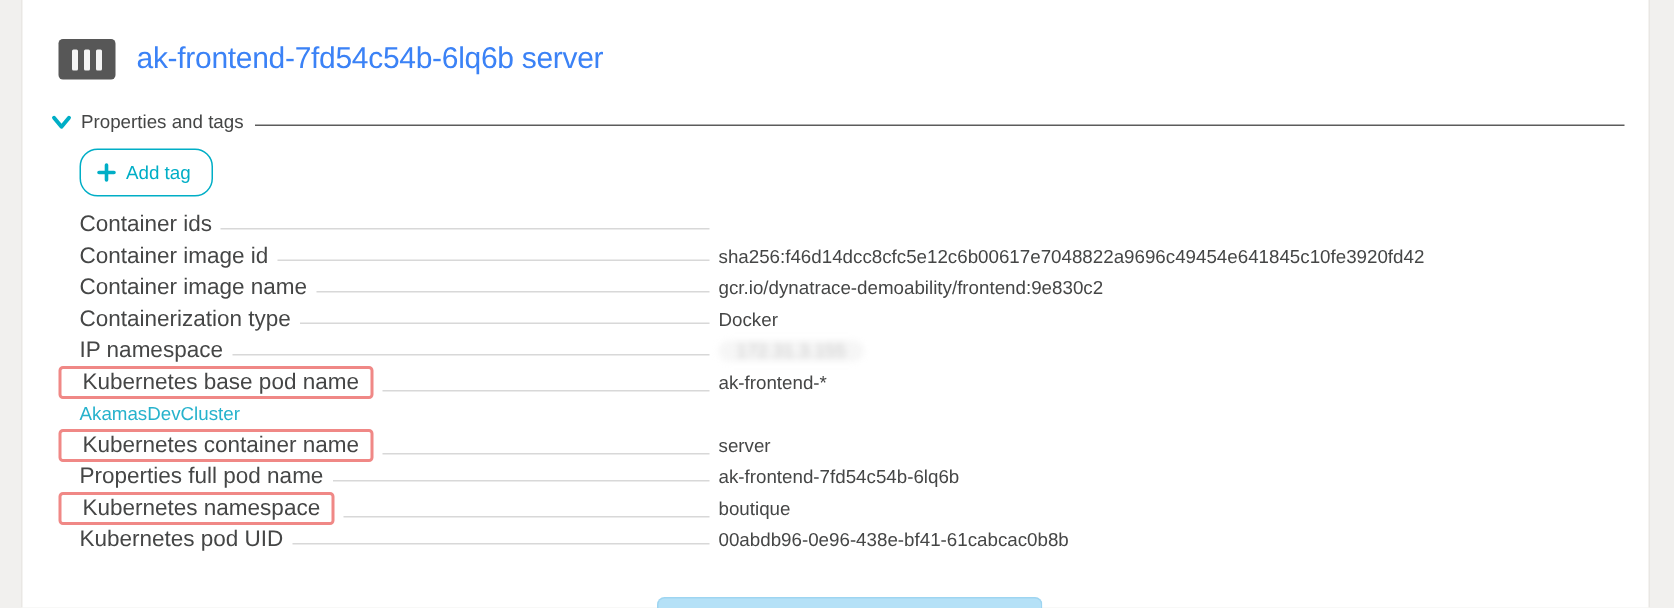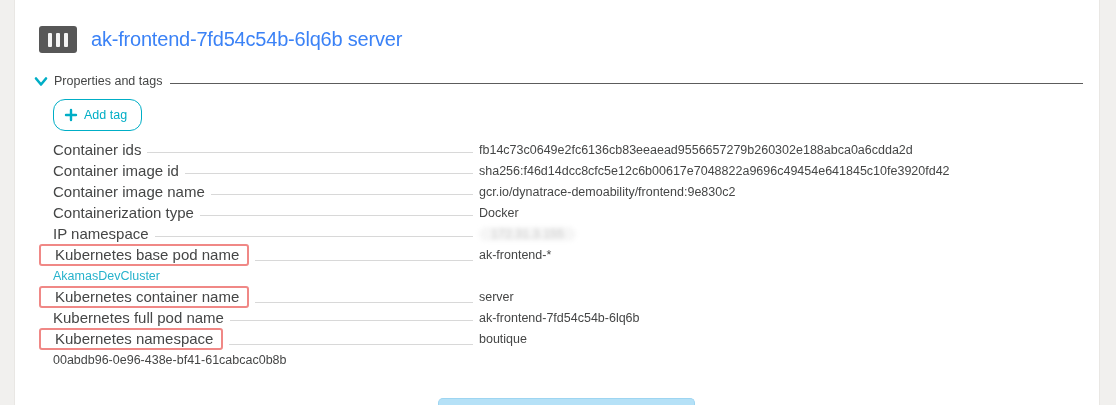--- a/index.html
+++ b/index.html
@@ -172,21 +172,20 @@
     </span>
     <span>Add tag</span>
   </button>
 
   <div class="props">
   <div class="prop-row">
     <div class="label-zone">
       <span class="prop-label">Container ids</span>
       <span class="leader"></span>
     </div>
-    <span class="prop-value">fb14c73c0649e2fc6136cb83eeaead9556657279b260302e188abca0a6cdda2d</span>
   </div>
 
   <div class="prop-row">
     <div class="label-zone">
       <span class="prop-label">Container image id</span>
       <span class="leader"></span>
     </div>
     <span class="prop-value">sha256:f46d14dcc8cfc5e12c6b00617e7048822a9696c49454e641845c10fe3920fd42</span>
   </div>
 
@@ -229,33 +228,37 @@
   <div class="prop-row">
     <div class="label-zone">
       <span class="prop-label highlighted">Kubernetes container name</span>
       <span class="leader"></span>
     </div>
     <span class="prop-value">server</span>
   </div>
 
   <div class="prop-row">
     <div class="label-zone">
-      <span class="prop-label">Kubernetes full pod name</span>
+      <span class="prop-label">Properties full pod name</span>
       <span class="leader"></span>
     </div>
     <span class="prop-value">ak-frontend-7fd54c54b-6lq6b</span>
   </div>
 
   <div class="prop-row">
     <div class="label-zone">
       <span class="prop-label highlighted">Kubernetes namespace</span>
       <span class="leader"></span>
     </div>
     <span class="prop-value">boutique</span>
   </div>
 
   <div class="prop-row">
+    <div class="label-zone">
+      <span class="prop-label">Kubernetes pod UID</span>
+      <span class="leader"></span>
+    </div>
     <span class="prop-value">00abdb96-0e96-438e-bf41-61cabcac0b8b</span>
   </div>
 </div>
 
   <div class="bottom-button"></div>
 </div>
 
 </body></html>

